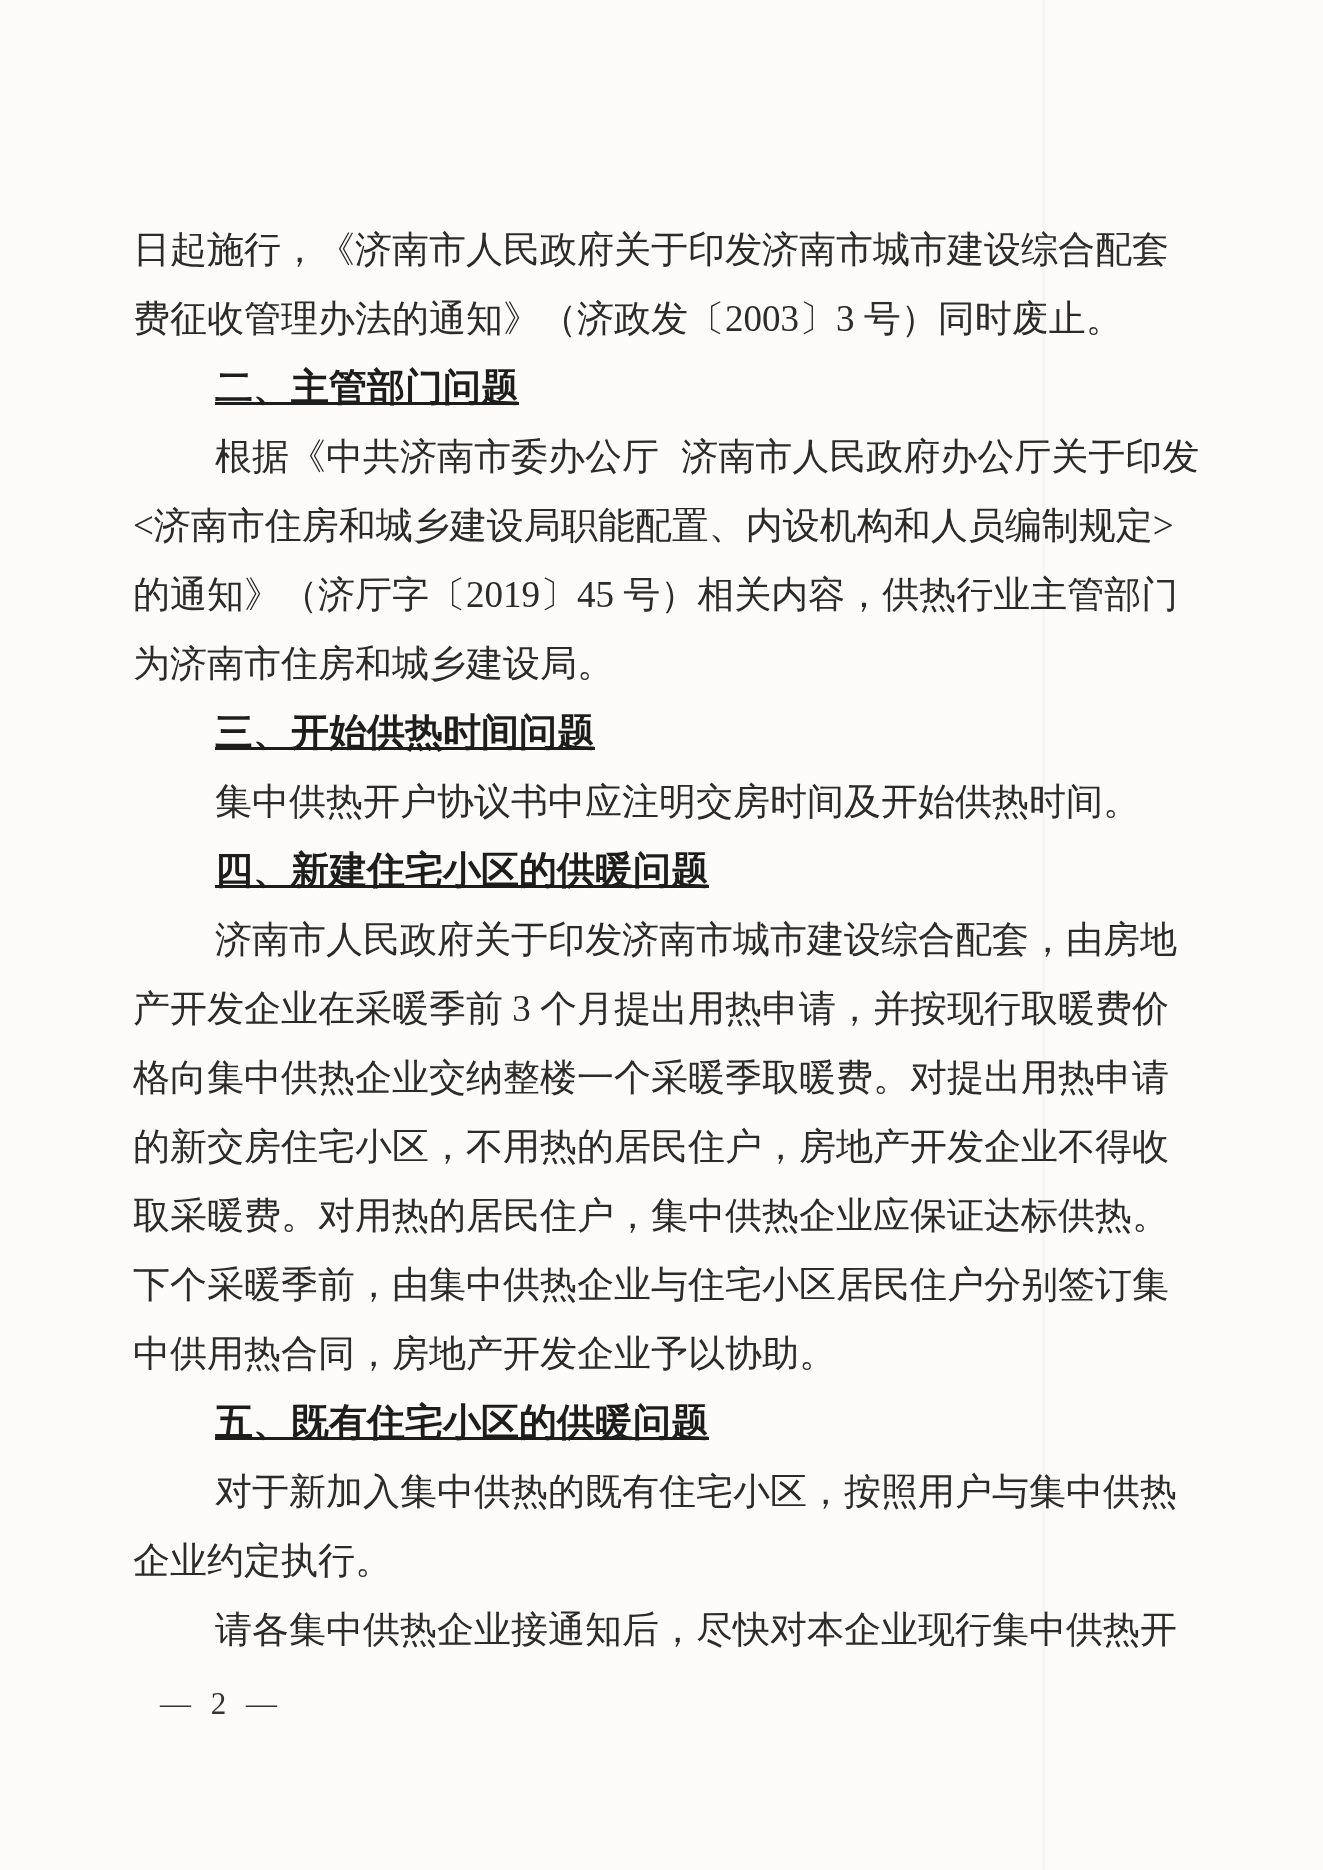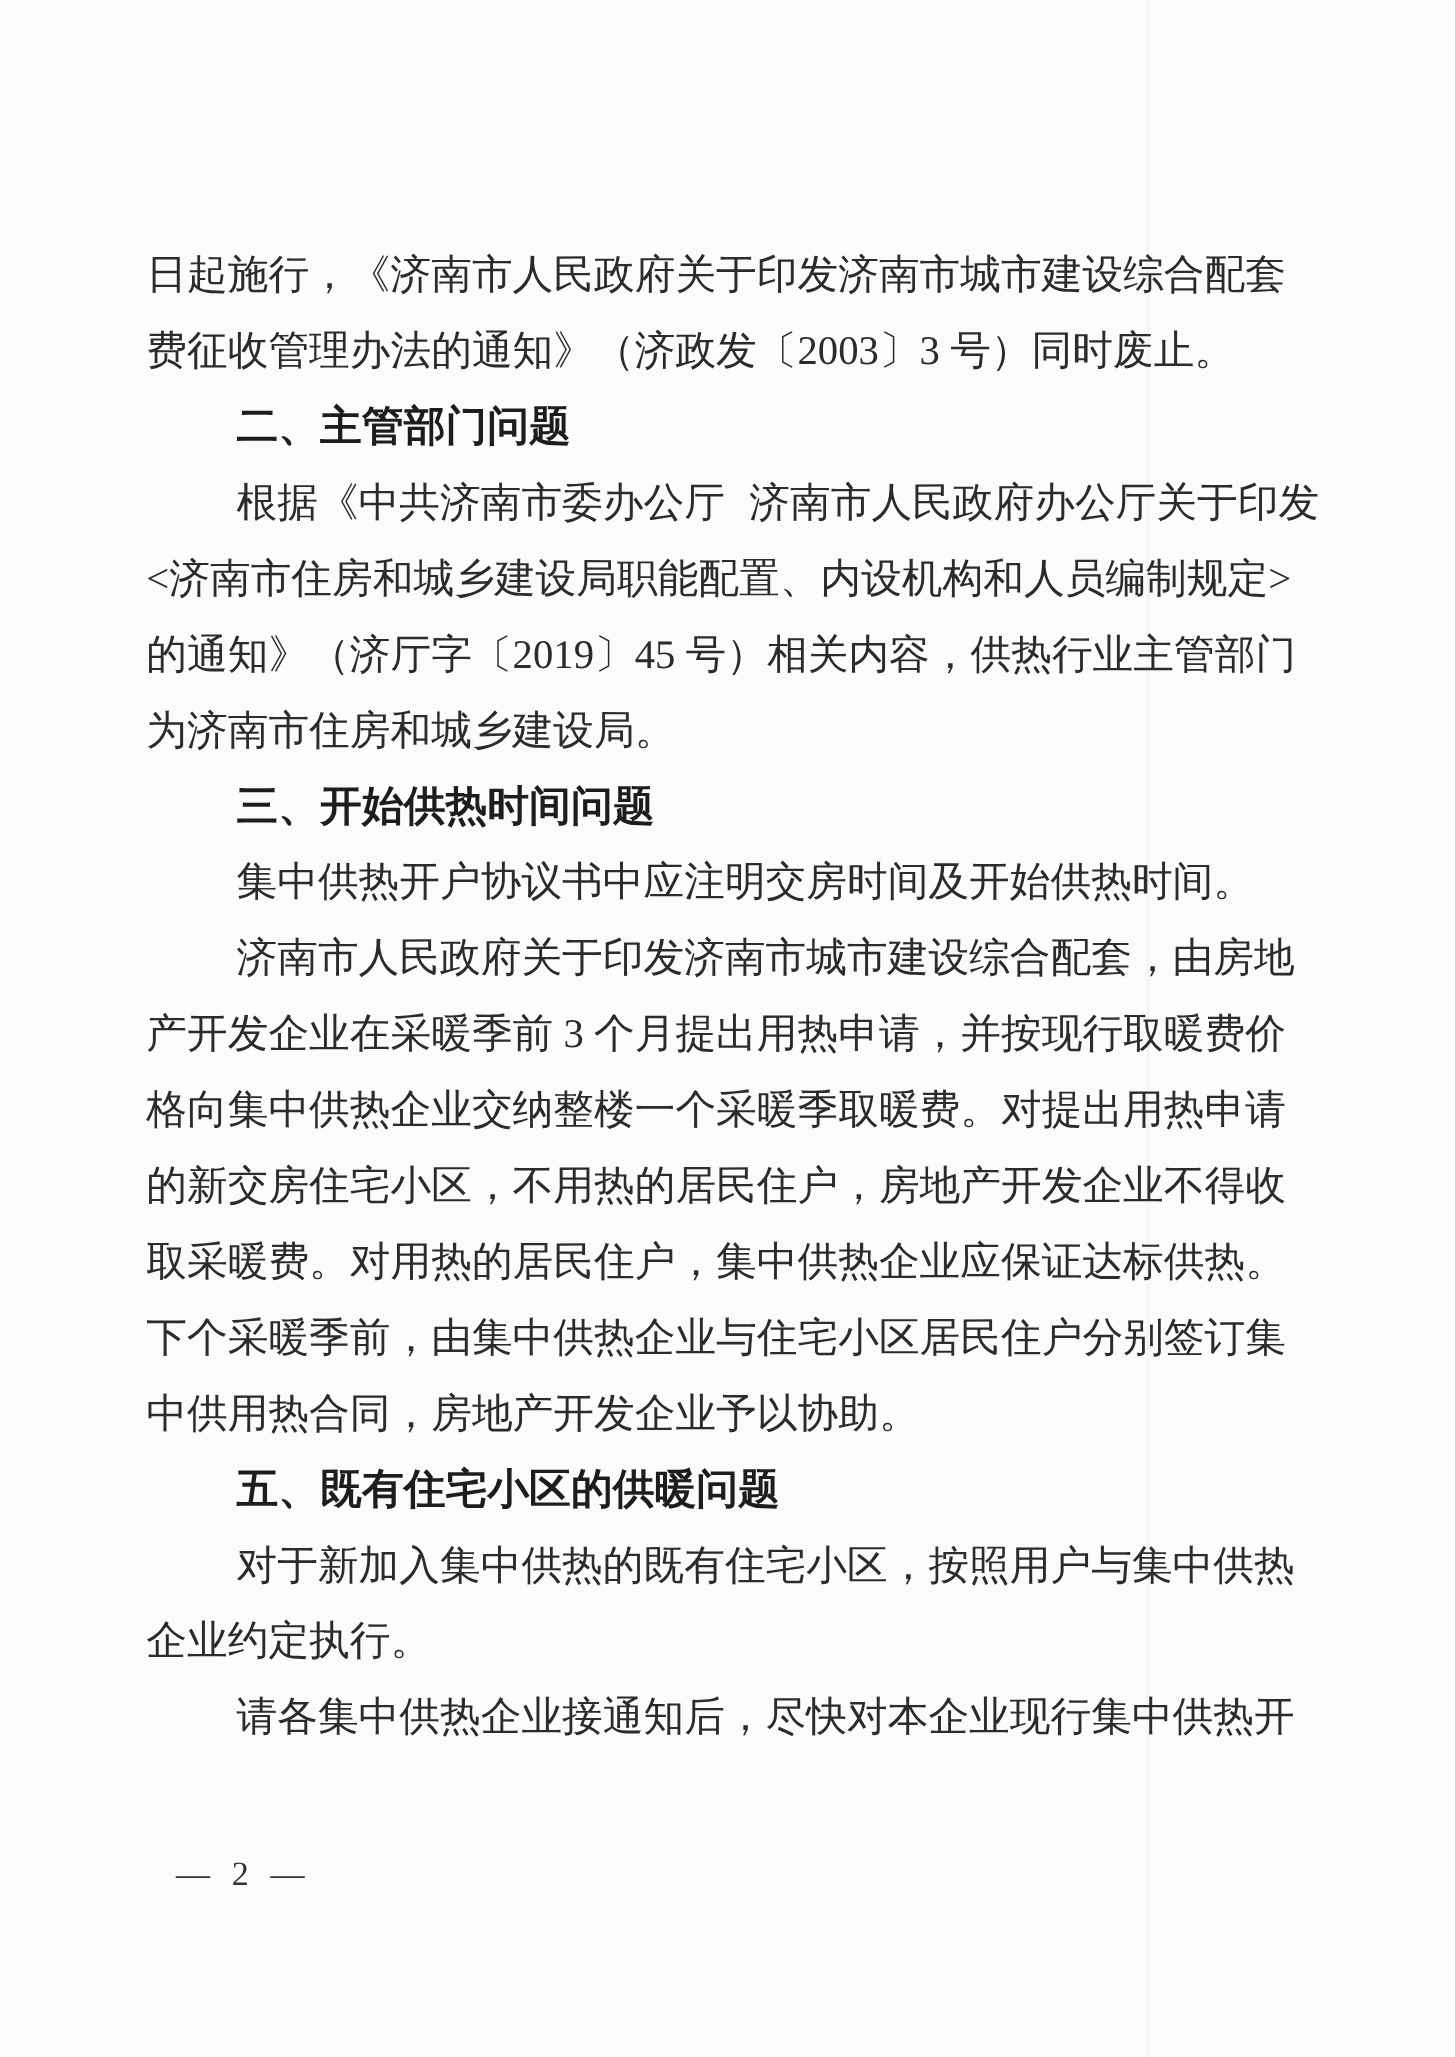--- a/index.html
+++ b/index.html
@@ -46,20 +46,21 @@
   .line.indent {
     padding-left: 82px;
     font-family: Liberation Mono, monospace;
   }
   .line.heading {
     padding-left: 82px;
     font-family: "Liberation Sans", "DejaVu Sans", sans-serif;
     font-weight: 700;
     color: #1d1d1d;
     font-size: 38px;
+    text-decoration: underline;
   }
   .footer {
     position: absolute;
     top: 1686px;
     left: 160px;
     font-size: 31px;
     letter-spacing: 6px;
     color: #333333;
     font-family: "Liberation Serif", "DejaVu Serif", serif;
   }
@@ -71,20 +72,21 @@
   <div class="text-block">
     <div class="line">日起施行，《济南市人民政府关于印发济南市城市建设综合配套</div>
     <div class="line">费征收管理办法的通知》（济政发〔2003〕3 号）同时废止。</div>
     <div class="line heading">二、主管部门问题</div>
     <div class="line indent">根据《中共济南市委办公厅 济南市人民政府办公厅关于印发</div>
     <div class="line">&lt;济南市住房和城乡建设局职能配置、内设机构和人员编制规定&gt;</div>
     <div class="line">的通知》（济厅字〔2019〕45 号）相关内容，供热行业主管部门</div>
     <div class="line">为济南市住房和城乡建设局。</div>
     <div class="line heading">三、开始供热时间问题</div>
     <div class="line indent">集中供热开户协议书中应注明交房时间及开始供热时间。</div>
+    <div class="line heading">四、新建住宅小区的供暖问题</div>
     <div class="line indent">济南市人民政府关于印发济南市城市建设综合配套，由房地</div>
     <div class="line">产开发企业在采暖季前 3 个月提出用热申请，并按现行取暖费价</div>
     <div class="line">格向集中供热企业交纳整楼一个采暖季取暖费。对提出用热申请</div>
     <div class="line">的新交房住宅小区，不用热的居民住户，房地产开发企业不得收</div>
     <div class="line">取采暖费。对用热的居民住户，集中供热企业应保证达标供热。</div>
     <div class="line">下个采暖季前，由集中供热企业与住宅小区居民住户分别签订集</div>
     <div class="line">中供用热合同，房地产开发企业予以协助。</div>
     <div class="line heading">五、既有住宅小区的供暖问题</div>
     <div class="line indent">对于新加入集中供热的既有住宅小区，按照用户与集中供热</div>
     <div class="line">企业约定执行。</div>

